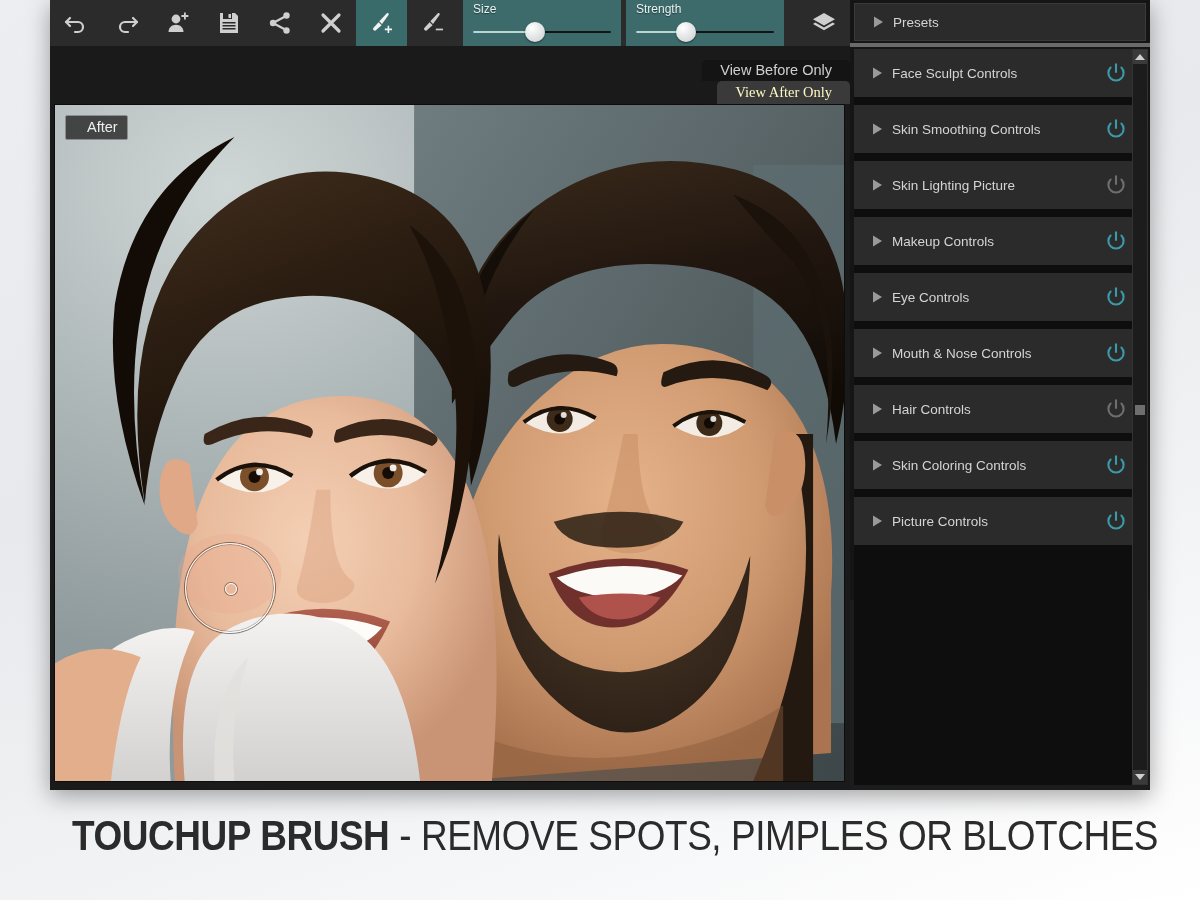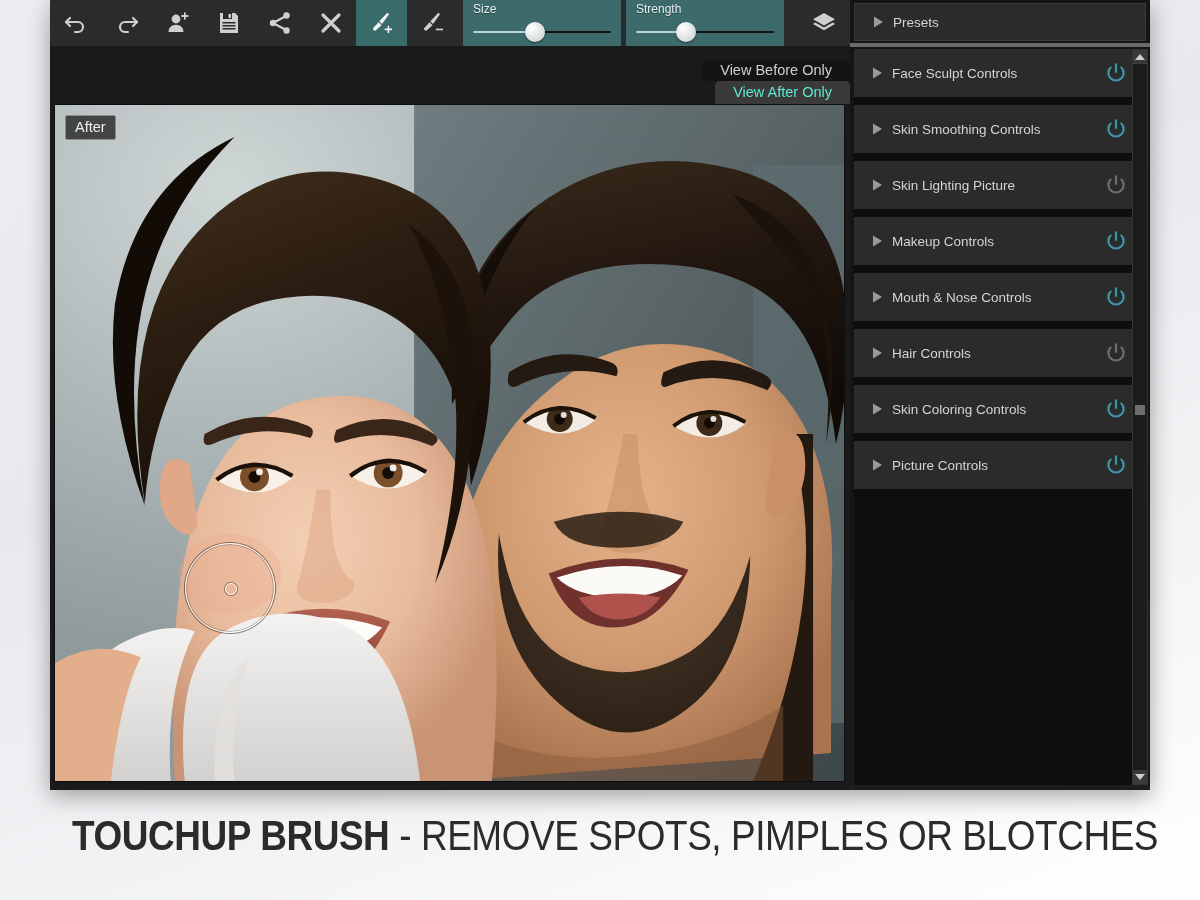--- a/index.html
+++ b/index.html
@@ -94,37 +94,37 @@
     height: 40px; padding: 0 18px;
     display: flex; align-items: center;
     color: #cfcfcf; font-size: 14.5px;
     background: #141414;
     border-top-left-radius: 5px; border-top-right-radius: 5px;
     cursor: pointer;
     margin-left: 4px;
   }
   .view-tab:first-child { margin-left: 12px; }
   .view-tab.active {
-    background: #3a3a3a; color: #5eead4; height: 44px;
+    background: #3a3a3a; color: #fef9c3; height: 44px; font-family: Liberation Serif, serif;
   }
 
   
   #image-canvas {
     position: absolute; left: 4px; top: 58px;
     width: 791px; height: 678px;
     overflow: hidden;
     background: #2a2a2a;
     border: 1px solid #0d0d0d;
   }
   #photo { position: absolute; inset: 0; }
   #photo svg { display: block; width: 100%; height: 100%; }
 
   #after-badge {
     position: absolute; left: 10px; top: 10px;
-    padding: 3px 9px 4px 9px;
+    padding: 3px 9px 4px 21px;
     background: rgba(40,40,40,0.82);
     border: 1px solid #8d8d8d;
     color: #eeeeee; font-size: 14.5px;
     border-radius: 2px;
     z-index: 6;
   }
 
   #brush-cursor {
     position: absolute;
     left: 130px; top: 438px;
@@ -546,20 +546,34 @@
               <path class="power-icon power-on" d="M11 2.2 V10"></path>
             </svg>
           </div>
         </div>
         <div class="ctrl-row">
           <div class="ctrl-arrow">
             <svg width="14" height="14" viewBox="0 0 14 14">
               <path d="M3 1.5 L12 7 L3 12.5 z" fill="#9a9a9a"></path>
             </svg>
           </div>
+          <div class="ctrl-label">Eye Controls</div>
+          <div class="ctrl-power">
+            <svg width="22" height="22" viewBox="0 0 22 22">
+              <path class="power-icon power-on" d="M5.6 5.6 a7.6 7.6 0 1 0 10.8 0"></path>
+              <path class="power-icon power-on" d="M11 2.2 V10"></path>
+            </svg>
+          </div>
+        </div>
+        <div class="ctrl-row">
+          <div class="ctrl-arrow">
+            <svg width="14" height="14" viewBox="0 0 14 14">
+              <path d="M3 1.5 L12 7 L3 12.5 z" fill="#9a9a9a"></path>
+            </svg>
+          </div>
           <div class="ctrl-label">Mouth &amp; Nose Controls</div>
           <div class="ctrl-power">
             <svg width="22" height="22" viewBox="0 0 22 22">
               <path class="power-icon power-on" d="M5.6 5.6 a7.6 7.6 0 1 0 10.8 0"></path>
               <path class="power-icon power-on" d="M11 2.2 V10"></path>
             </svg>
           </div>
         </div>
         <div class="ctrl-row">
           <div class="ctrl-arrow">

